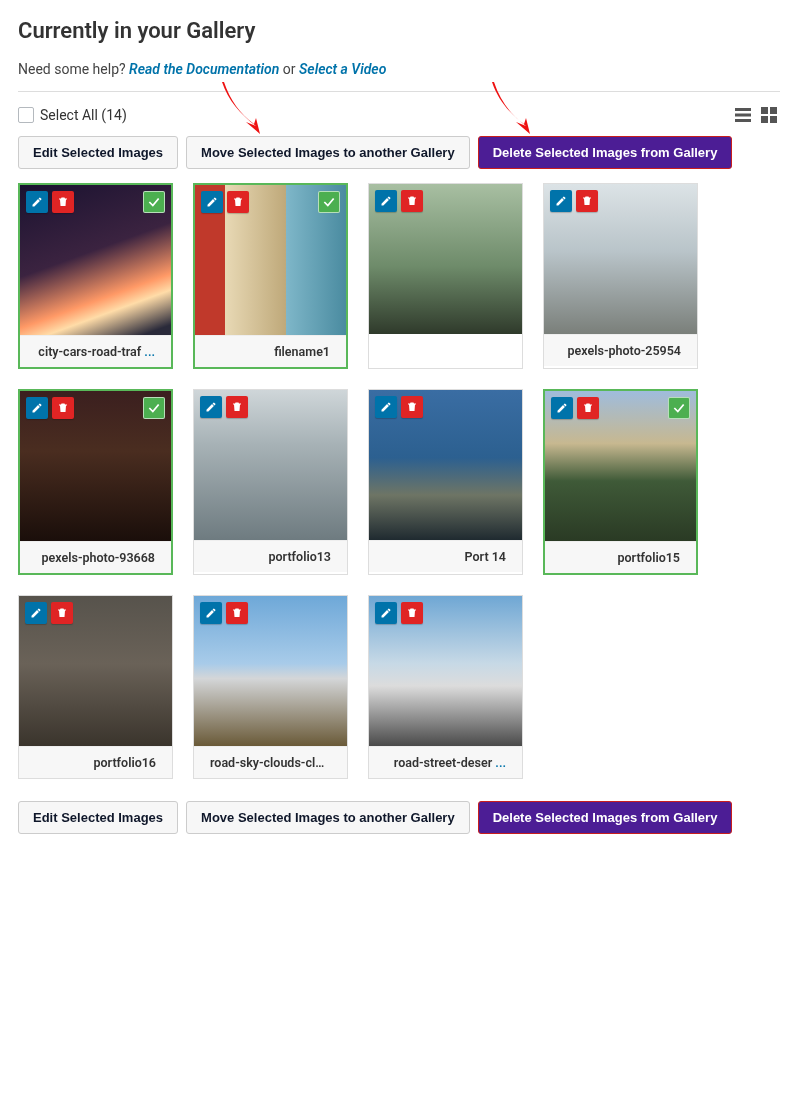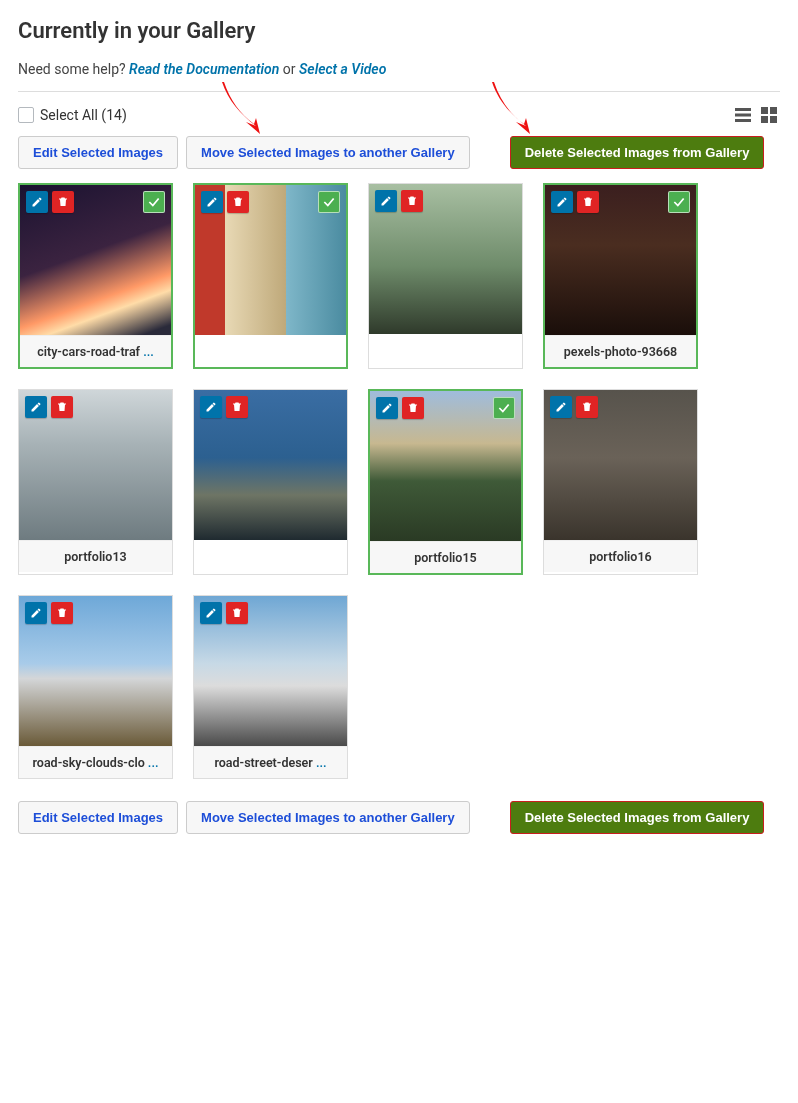--- a/index.html
+++ b/index.html
@@ -8,34 +8,34 @@
   .help-line { font-size:14px; color:#444; margin-bottom:14px;}
   .help-line a { color:#0073aa; text-decoration:none; font-weight:600;font-style:italic;}
   hr.sep { border:none; border-top:1px solid #ddd; margin:0 0 12px 0;}
   .toolbar-row { display:flex; align-items:center; margin-bottom:10px; position:relative;}
   .select-all-wrap { display:flex; align-items:center; font-size:14px; gap:6px;}
   .select-all-wrap input { width:16px; height:16px; appearance:none; border:1px solid #b4b9be; background:#fff; border-radius:2px;}
   .view-toggles { margin-left:auto; display:flex; gap:4px;}
   .view-btn { width:22px; height:22px; display:flex; align-items:center; justify-content:center; border:1px solid transparent; cursor:pointer;}
   .view-btn svg { fill:#555;}
   .action-buttons { display:flex; gap:8px; margin-bottom:14px;}
-  .btn { background:#f7f7f7; border:1px solid #ccc; border-radius:3px; padding:8px 14px; font-size:13px; font-weight:600; color:#1d4ed8; cursor:pointer;}
-  .btn.danger { background:#4d7c0f; border-color:#c81e1e; color:#fff;margin-left:32px;}
+  .btn { background:#f7f7f7; border:1px solid #ccc; border-radius:3px; padding:8px 14px; font-size:13px; font-weight:600; color:#0f172a; cursor:pointer;}
+  .btn.danger { background:#4c1d95; border-color:#c81e1e; color:#fff;}
   .grid { display:grid; grid-template-columns:repeat(4, 155px); gap:20px 20px; margin-top:6px;}
   .tile { border:1px solid #ddd; background:#fff; }
   .tile.selected { border:2px solid #59b859;}
   .thumb { position:relative; height:150px; background:#888;}
   .thumb-strip{ position:absolute; top:6px; left:6px; display:flex; gap:4px;}
   .mini-btn { width:22px; height:22px; display:flex; align-items:center; justify-content:center; border-radius:2px; box-shadow:0 1px 1px rgba(0,0,0,0.2);}
   .mini-btn.edit { background:#0073aa;}
   .mini-btn.del  { background:#e02424;}
   .mini-btn svg { fill:#fff; width:12px; height:12px;}
   .check-badge { position:absolute; top:6px; right:6px; width:22px; height:22px; background:#4caf50; border:1px solid rgba(255,255,255,0.6); display:flex; align-items:center; justify-content:center; border-radius:2px;}
   .check-badge svg{ stroke:#fff; fill:none; stroke-width:3px; width:14px; height:14px;}
-  .caption { background:#f7f7f7; border-top:1px solid #eee; padding:8px 2px; font-size:12.5px; font-weight:600; color:#333; text-align:center; white-space:nowrap; overflow:hidden; text-overflow:ellipsis;}
+  .caption { background:#f7f7f7; border-top:1px solid #eee; padding:8px 16px; font-size:12.5px; font-weight:600; color:#333; text-align:right; white-space:nowrap; overflow:hidden; text-overflow:ellipsis;}
   .caption .trunc-ind { color:#0073aa;}
   .arrow-annot { position:absolute; pointer-events:none;}
   .arrow-annot svg path { fill:#e11; }
   .footer-actions { margin-top:22px;}
   
   .bg0{background:linear-gradient(160deg,#1a1230 0%, #3b2340 45%, #ff9966 70%, #ffdca8 78%, #2a2a3a 95%);} 
   .bg1{background:linear-gradient(to right,#c0392b 0%, #c0392b 20%, #e8d9b5 20%, #bfa97a 60%, #7fb7c9 60%, #4a8ba0 100%);} 
   .bg2{background:linear-gradient(to bottom,#a8bfa2 0%, #6e8b6a 55%, #2f3a2b 100%);} 
   .bg3{background:linear-gradient(to bottom,#dce3e6 0%, #b9c4c9 45%, #7a7f7a 100%);} 
   .bg4{background:linear-gradient(to bottom,#0d1d38 0%, #0d2242 45%, #28200f 100%);} 
@@ -137,36 +137,54 @@
               <path d="M6 7h12l-1 13H7L6 7zm3-4h6l1 2h4v2H4V5h4l1-2z"></path>
             </svg>
           </div>
         </div>
         <div class="check-badge">
           <svg viewBox="0 0 24 24">
             <polyline points="4 12 10 18 20 6"></polyline>
           </svg>
         </div>
       </div>
+      <div class="caption"><span>filename1</span></div>
     </div>
     <div class="tile">
       <div class="thumb bg2">
         <div class="thumb-strip">
           <div class="mini-btn edit">
             <svg viewBox="0 0 24 24">
               <path d="M3 17.25V21h3.75L17.81 9.94l-3.75-3.75L3 17.25zM20.71 7.04a1 1 0 0 0 0-1.41l-2.34-2.34a1 1 0 0 0-1.41 0l-1.83 1.83 3.75 3.75 1.83-1.83z"></path>
             </svg>
           </div>
           <div class="mini-btn del">
             <svg viewBox="0 0 24 24">
               <path d="M6 7h12l-1 13H7L6 7zm3-4h6l1 2h4v2H4V5h4l1-2z"></path>
             </svg>
           </div>
         </div>
       </div>
+    </div>
+    <div class="tile">
+      <div class="thumb bg3">
+        <div class="thumb-strip">
+          <div class="mini-btn edit">
+            <svg viewBox="0 0 24 24">
+              <path d="M3 17.25V21h3.75L17.81 9.94l-3.75-3.75L3 17.25zM20.71 7.04a1 1 0 0 0 0-1.41l-2.34-2.34a1 1 0 0 0-1.41 0l-1.83 1.83 3.75 3.75 1.83-1.83z"></path>
+            </svg>
+          </div>
+          <div class="mini-btn del">
+            <svg viewBox="0 0 24 24">
+              <path d="M6 7h12l-1 13H7L6 7zm3-4h6l1 2h4v2H4V5h4l1-2z"></path>
+            </svg>
+          </div>
+        </div>
+      </div>
+      <div class="caption"><span>pexels-photo-25954</span></div>
     </div>
     <div class="tile selected">
       <div class="thumb bg6">
         <div class="thumb-strip">
           <div class="mini-btn edit">
             <svg viewBox="0 0 24 24">
               <path d="M3 17.25V21h3.75L17.81 9.94l-3.75-3.75L3 17.25zM20.71 7.04a1 1 0 0 0 0-1.41l-2.34-2.34a1 1 0 0 0-1.41 0l-1.83 1.83 3.75 3.75 1.83-1.83z"></path>
             </svg>
           </div>
           <div class="mini-btn del">
@@ -208,20 +226,21 @@
               <path d="M3 17.25V21h3.75L17.81 9.94l-3.75-3.75L3 17.25zM20.71 7.04a1 1 0 0 0 0-1.41l-2.34-2.34a1 1 0 0 0-1.41 0l-1.83 1.83 3.75 3.75 1.83-1.83z"></path>
             </svg>
           </div>
           <div class="mini-btn del">
             <svg viewBox="0 0 24 24">
               <path d="M6 7h12l-1 13H7L6 7zm3-4h6l1 2h4v2H4V5h4l1-2z"></path>
             </svg>
           </div>
         </div>
       </div>
+      <div class="caption"><span>Port 14</span></div>
     </div>
     <div class="tile selected">
       <div class="thumb bg9">
         <div class="thumb-strip">
           <div class="mini-btn edit">
             <svg viewBox="0 0 24 24">
               <path d="M3 17.25V21h3.75L17.81 9.94l-3.75-3.75L3 17.25zM20.71 7.04a1 1 0 0 0 0-1.41l-2.34-2.34a1 1 0 0 0-1.41 0l-1.83 1.83 3.75 3.75 1.83-1.83z"></path>
             </svg>
           </div>
           <div class="mini-btn del">

